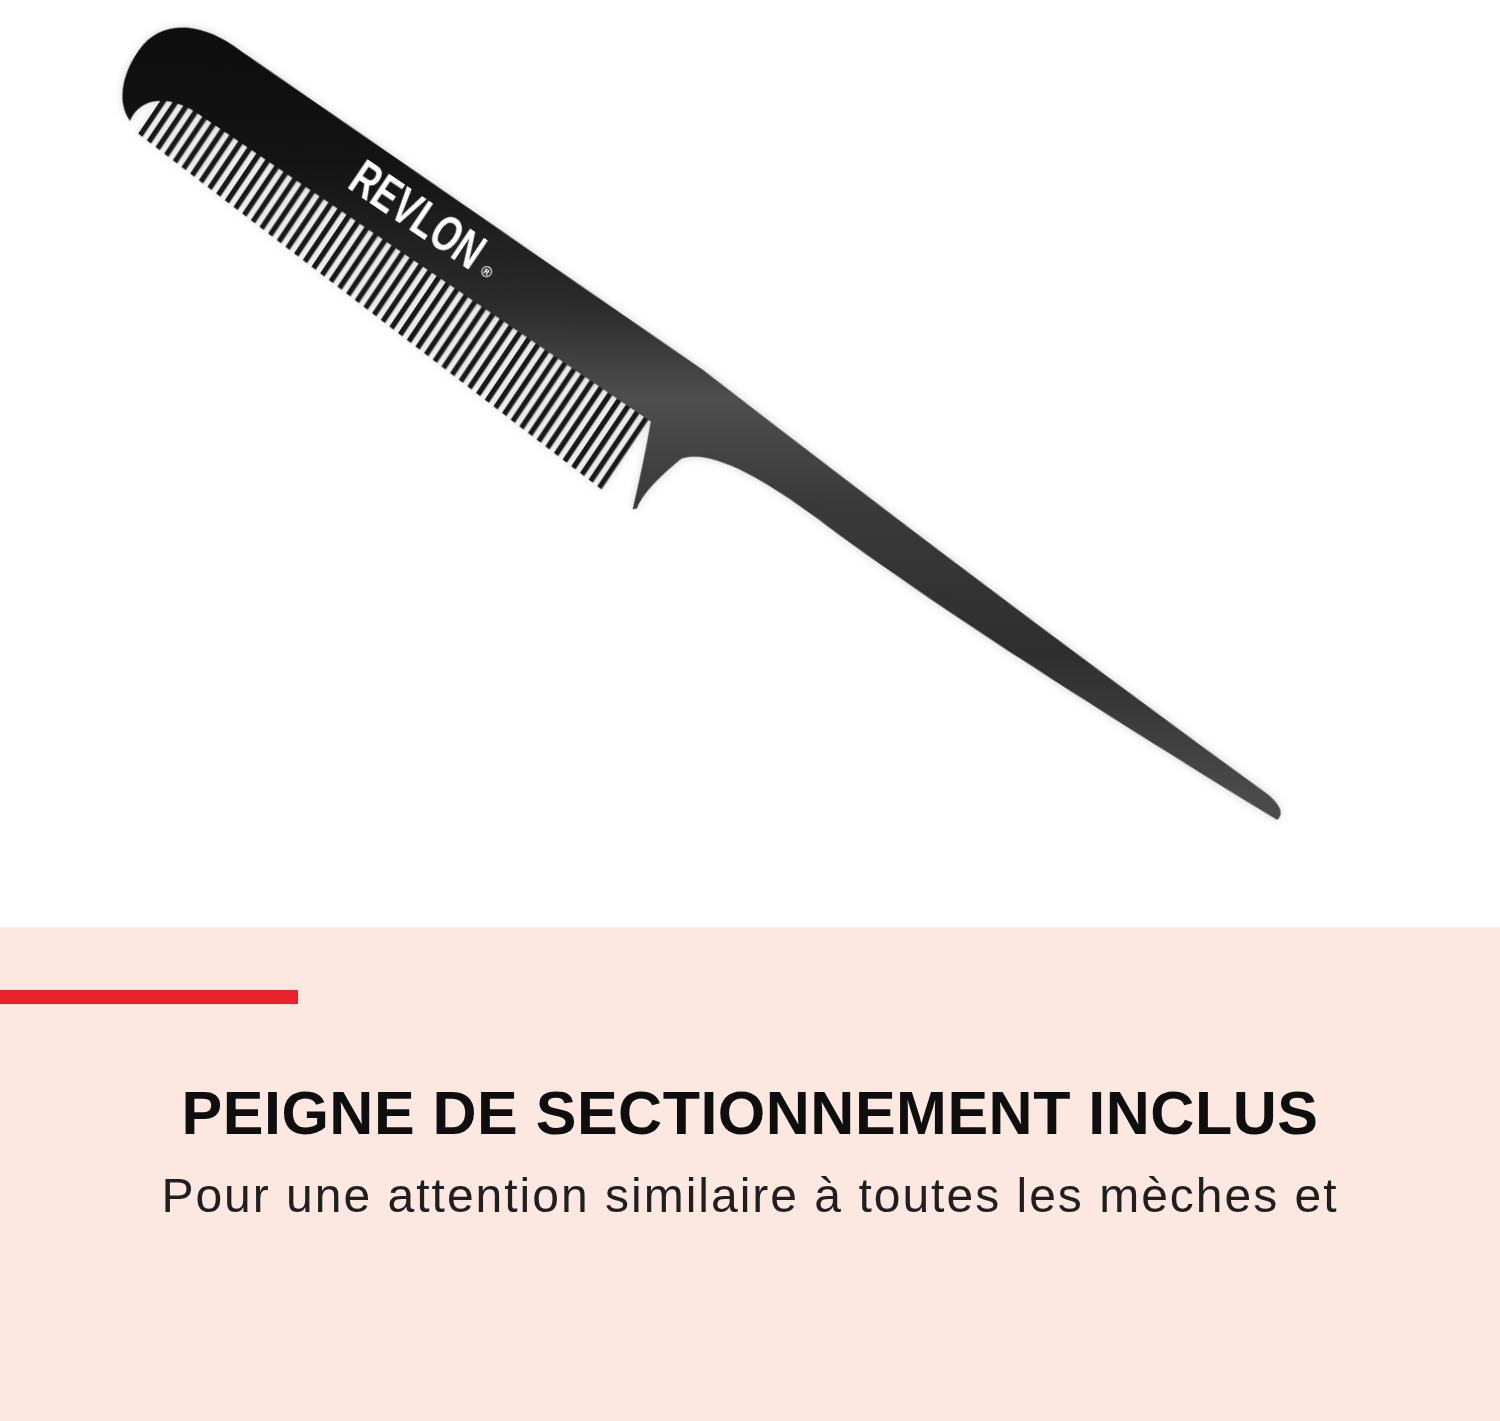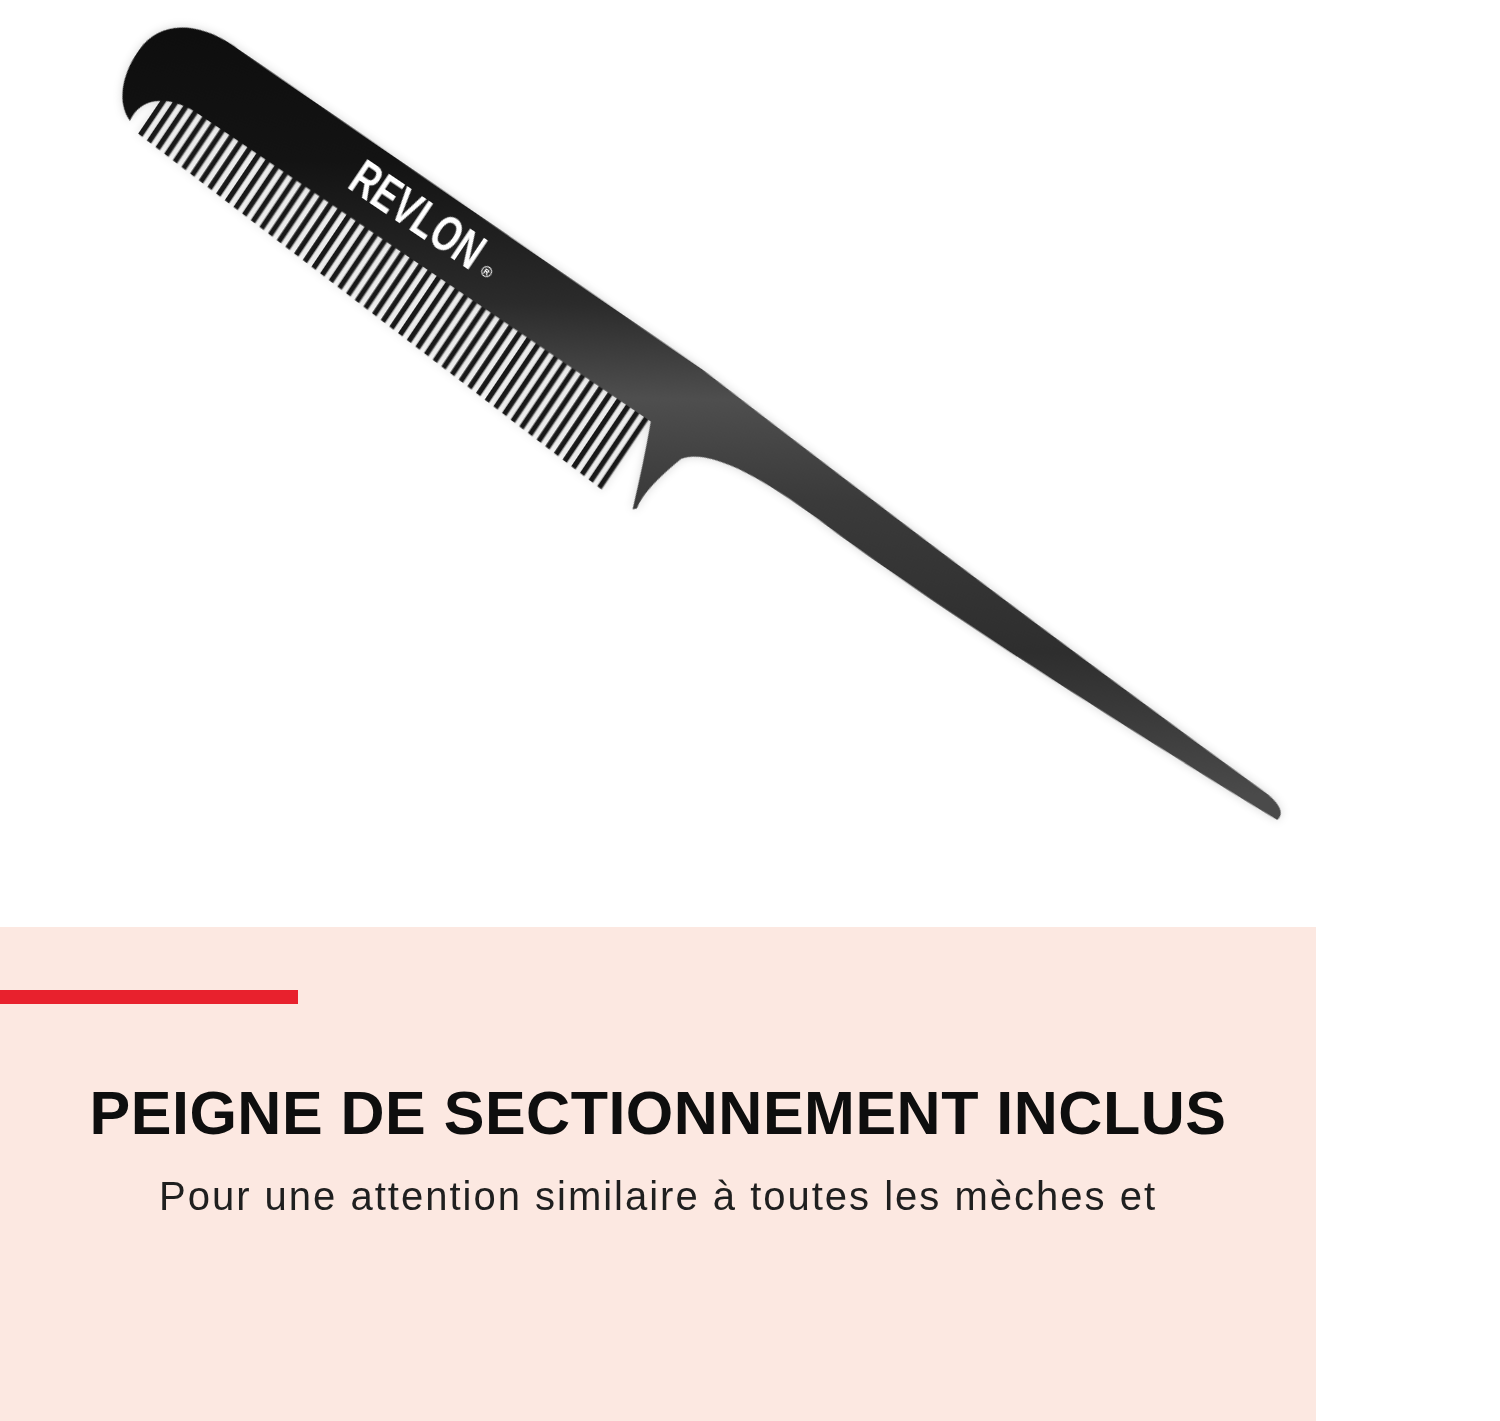--- a/index.html
+++ b/index.html
@@ -25,21 +25,21 @@
   }
   .photo-area svg{display:block;width:1500px;height:927px;}
   .comb-soft{filter:drop-shadow(0 0 5px rgba(0,0,0,0.16));}
   .brand-text{
     font-family:"Liberation Sans", sans-serif;
     font-weight:700;
     fill:#ffffff;
   }
   .info-panel{
     position:relative;
-    width:1316px;height:494px;
+    width:1500px;height:494px;
     background:var(--panelBg);
   }
   .accent-bar{
     position:absolute;
     left:0;top:63px;
     width:298px;height:14px;
     background:var(--accent);
   }
   .panel-heading{
     padding-top:150px;
@@ -47,21 +47,21 @@
     font-size:61px;
     line-height:73px;
     font-weight:700;
     letter-spacing:0.5px;
     color:#0e0e0e;
     white-space:nowrap;
   }
   .panel-description{
     margin-top:14px;
     text-align:center;
-    font-size:40px;
+    font-size:48px;
     line-height:64px;
     font-weight:400;
     letter-spacing:2px;
     color:#1f1f1f;
   }
   .panel-description .line{display:block;white-space:nowrap;}
 </style>
 </head>
 <body>
 

